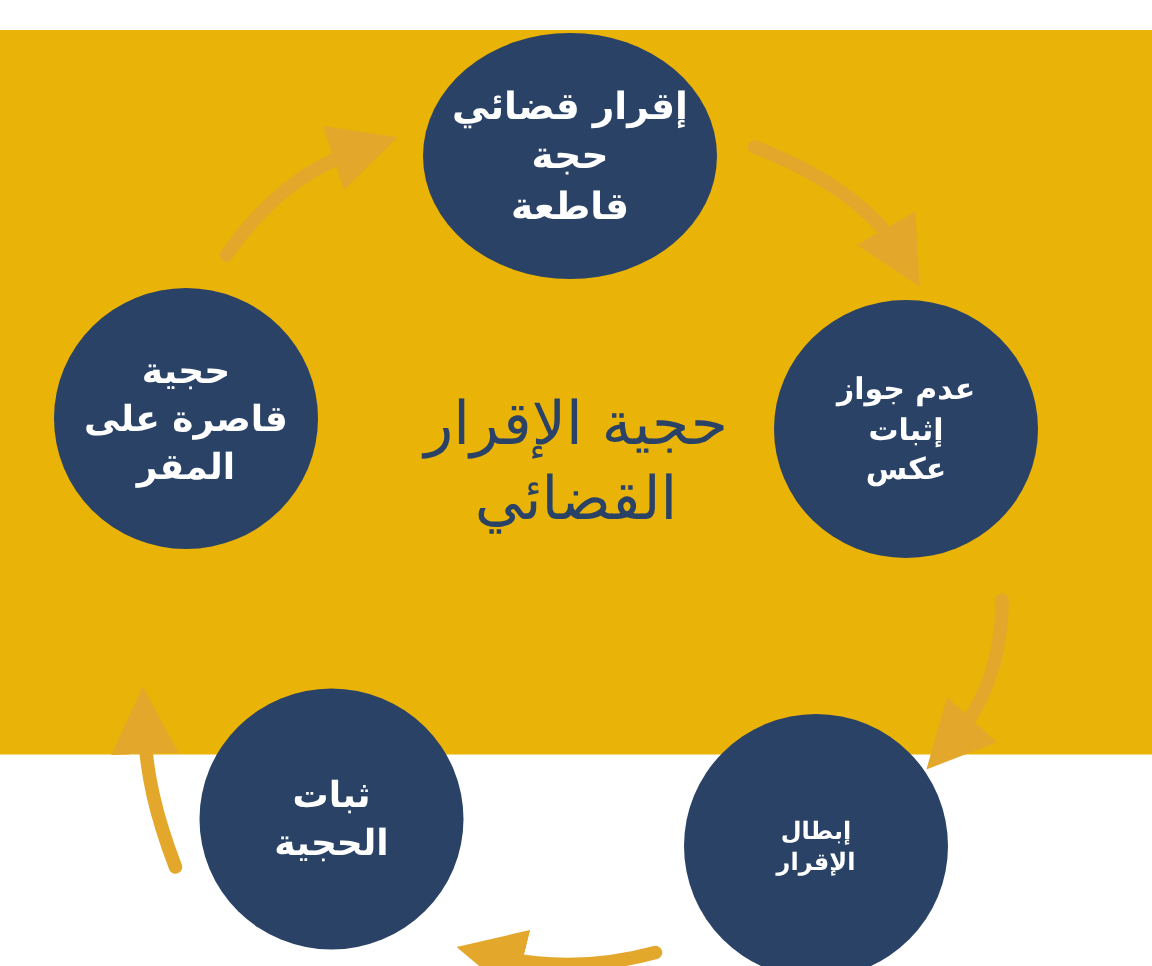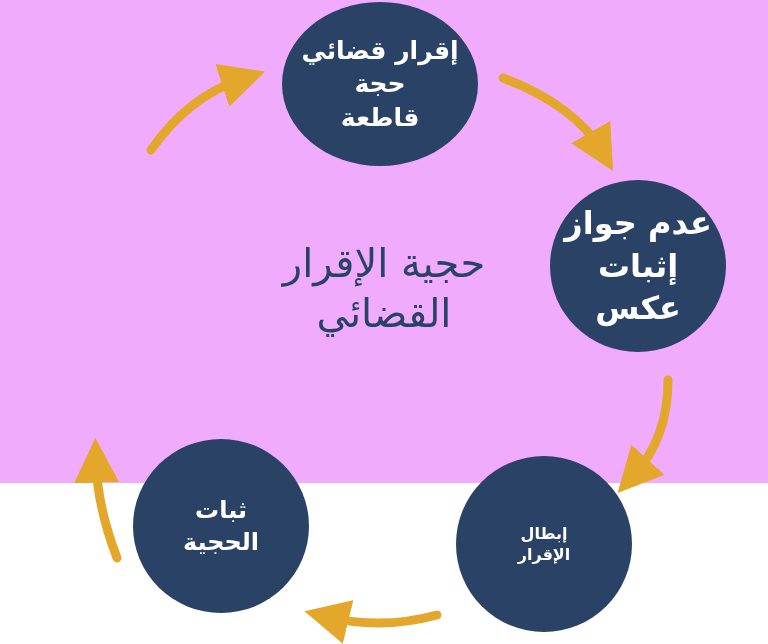--- a/index.html
+++ b/index.html
@@ -10,21 +10,22 @@
   body {
     width: 768px;
     height: 644px;
     font-family: "DejaVu Sans", "Liberation Sans", sans-serif;
     overflow: hidden;
   }
   #stage {
     position: relative;
     width: 768px;
     height: 483px;
-    background: #f0abfc;
+    background: #eab308;
+    margin-top: 20px;
   }
   #arrows {
     position: absolute;
     left: 0;
     top: 0;
     width: 768px;
     height: 644px;
     pointer-events: none;
   }
   .node {
@@ -42,21 +43,21 @@
     letter-spacing: 0;
     direction: rtl;
   }
   .node span {
     display: block;
     padding: 0 6px;
     white-space: pre-line;
   }
   
   #node-top      { left: 282px; top: 2px;   width: 196px; height: 164px; font-size: 25px; }
-  #node-right    { left: 550px; top: 180px; width: 176px; height: 172px; font-size: 32px; }
+  #node-right    { left: 516px; top: 180px; width: 176px; height: 172px; font-size: 20px; }
   #node-bottomright { left: 456px; top: 456px; width: 176px; height: 176px; font-size: 16px; }
   #node-bottomleft  { left: 133px; top: 439px; width: 176px; height: 174px; font-size: 24px; }
   #node-left     { left: 36px;  top: 172px; width: 176px; height: 174px; font-size: 24px; }
 
   #center-title {
     position: absolute;
     left: 228px;
     top: 238px;
     width: 312px;
     text-align: center;
@@ -106,17 +107,22 @@
   <div class="node" id="node-bottomright">
     <span>إبطال
 الإقرار</span>
   </div>
 
   <div class="node" id="node-bottomleft">
     <span>ثبات
 الحجية</span>
   </div>
 
+  <div class="node" id="node-left">
+    <span>حجية
+قاصرة على
+المقر</span>
+  </div>
 
   <div id="center-title">حجية الإقرار
 القضائي</div>
 
 </div>
 
 </body></html>

